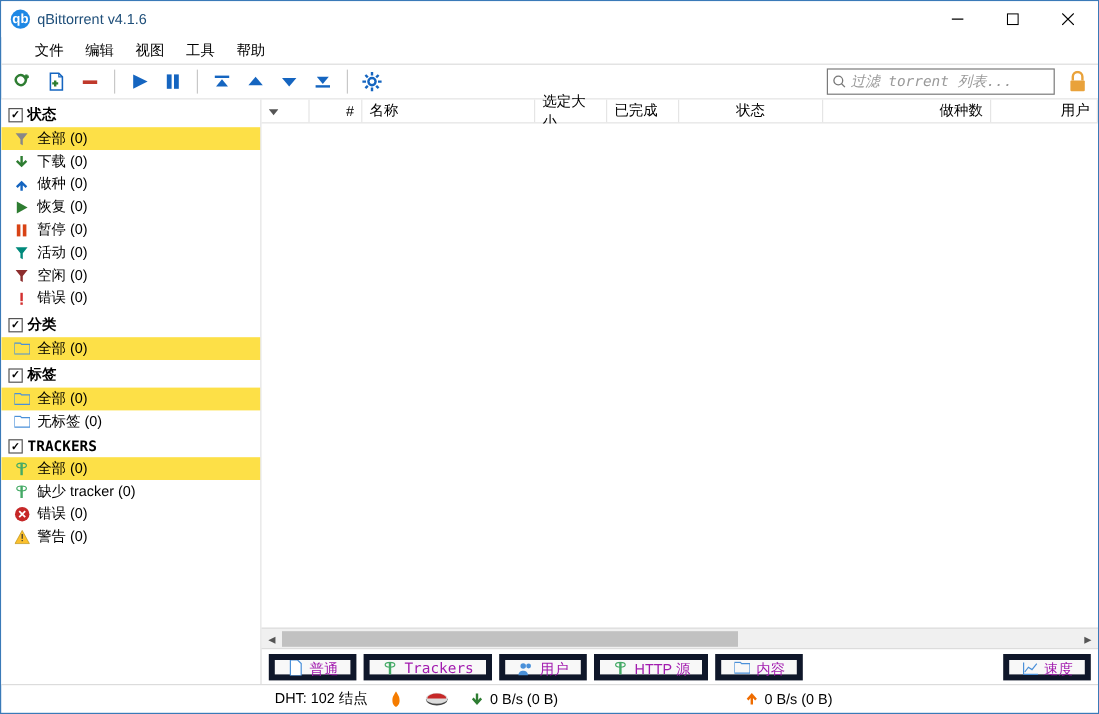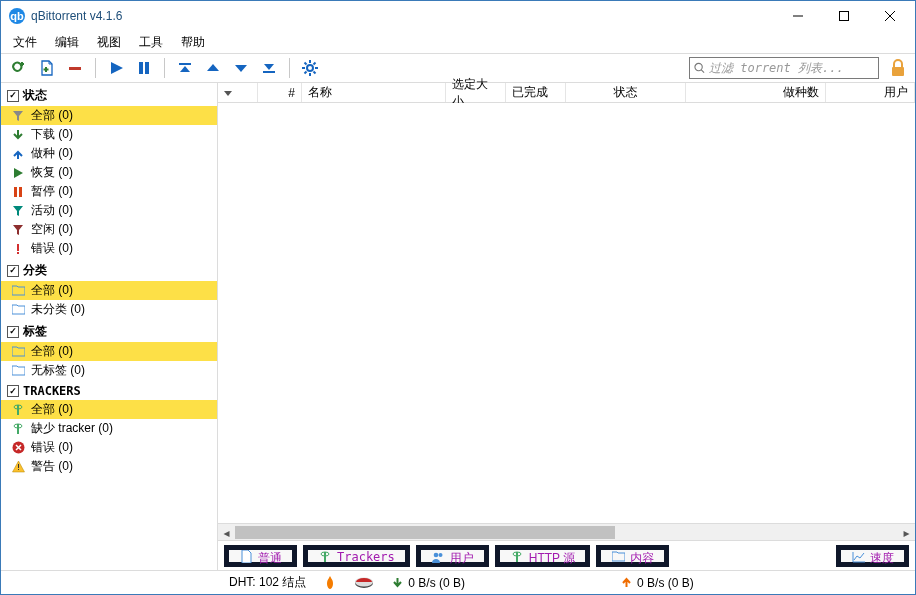--- a/index.html
+++ b/index.html
@@ -7,21 +7,21 @@
 
 
 .titlebar { height: 30px; display: flex; align-items: center; padding: 0 2px 0 8px; background: #fff; }
 .titlebar .app-icon { width: 16px; height: 16px; border-radius: 50%; background: #1e88e5; display: inline-flex; align-items: center; justify-content: center; color: #fff; font-size: 11px; font-weight: bold; margin-right: 6px; }
 .titlebar .title-text { color: #1e4e79; flex: 0 0 auto; }
 .titlebar .spacer { flex: 1; }
 .titlebar .winbtn { width: 46px; height: 30px; display: inline-flex; align-items: center; justify-content: center; color: #222; }
 .titlebar .winbtn svg { width: 10px; height: 10px; }
 
 
-.menubar { height: 22px; display: flex; align-items: center; padding: 0 4px; gap: 2px; }
+.menubar { height: 22px; display: flex; align-items: center; padding: 0 20px; gap: 2px; }
 .menubar .menuitem { padding: 2px 8px; color: #000; }
 
 
 .toolbar { height: 30px; border-top: 1px solid #dcdcdc; border-bottom: 1px solid #dcdcdc; display: flex; align-items: center; padding: 0 6px; gap: 4px; }
 .toolbar .tbtn { width: 24px; height: 24px; display: inline-flex; align-items: center; justify-content: center; }
 .toolbar .sep { width: 1px; height: 20px; background: #c8c8c8; margin: 0 4px; }
 .toolbar .spacer { flex: 1; }
 .searchbox { width: 190px; height: 22px; border: 1px solid #7a7a7a; display: flex; align-items: center; padding: 0 4px; gap: 4px; color: #999; }
 .searchbox input { border: none; outline: none; width: 100%; color: #555; font-family: monospace; font-style: italic; }
 .searchbox input::placeholder { color: #999; }
@@ -265,28 +265,20 @@
           <span class="cb">✓</span>
           <span>分类</span>
         </div>
       <div class="sb-item selected">
           <span class="ic">
             <svg width="13" height="11" viewBox="0 0 13 11">
               <path d="M0 1h5l1 1h7v8H0z" fill="none" stroke="#4a90d9" stroke-width="1"></path>
             </svg>
           </span>
           <span>全部 (0)</span>
-        </div>
-      <div class="sb-item">
-          <span class="ic">
-            <svg width="13" height="11" viewBox="0 0 13 11">
-              <path d="M0 1h5l1 1h7v8H0z" fill="none" stroke="#4a90d9" stroke-width="1"></path>
-            </svg>
-          </span>
-          <span>未分类 (0)</span>
         </div>
     </div>
 
     <div class="sb-section">
       <div class="sb-header">
           <span class="cb">✓</span>
           <span>标签</span>
         </div>
       <div class="sb-item selected">
           <span class="ic">

